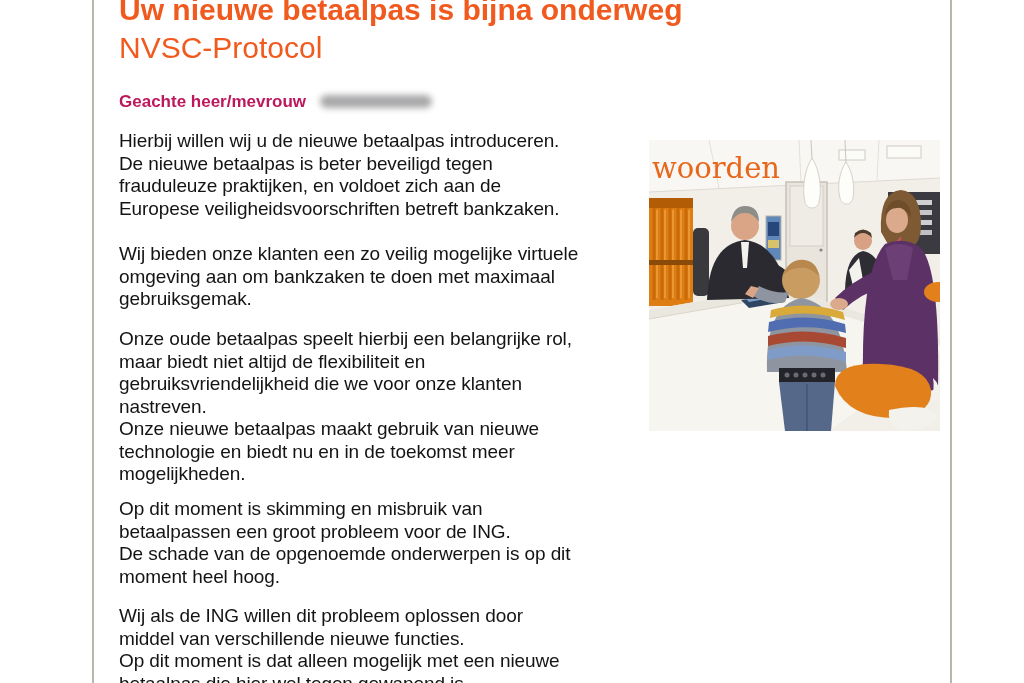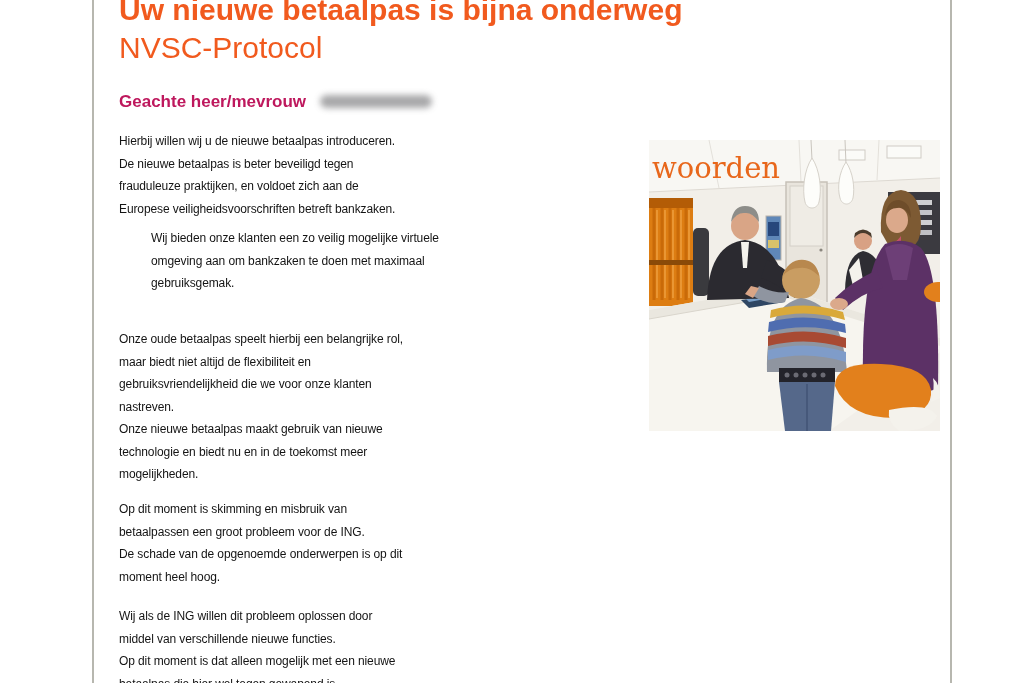--- a/index.html
+++ b/index.html
@@ -14,23 +14,23 @@
 
   .heading{position:absolute;left:119px;top:-29px;width:760px;
     font-size:30px;line-height:38px;color:#f15a1e;}
   .heading .l1{display:block;font-weight:bold;}
   .heading .l2{display:block;font-weight:normal;}
 
   .greeting{position:absolute;left:119px;top:92px;font-size:17px;font-weight:bold;color:#be185d;}
   .redacted{display:inline-block;width:112px;height:13px;background:#8b8b8d;
     border-radius:7px;filter:blur(3px);opacity:0.75;margin-left:14px;position:relative;top:1px;}
 
-  .para{position:absolute;left:119px;width:520px;font-size:12px;line-height:22.5px;
+  .para{position:absolute;left:119px;width:520px;font-size:19px;line-height:22.5px;
     color:#141414;white-space:pre-line;letter-spacing:-0.1px;}
-  .p1{top:130px;} .p2{top:227px;margin-left:32px;} .p3{top:328px;} .p4{top:498px;} .p5{top:605px;}
+  .p1{top:130px;} .p2{top:243px;} .p3{top:328px;} .p4{top:498px;} .p5{top:605px;}
 
   .photo{position:absolute;left:619px;top:140px;width:291px;height:291px;overflow:hidden;padding-left:30px;}
   .photo svg{display:block;}
 </style>
 </head>
 <body>
 
 <div class="screen">
 
   <div class="divider left"></div>

